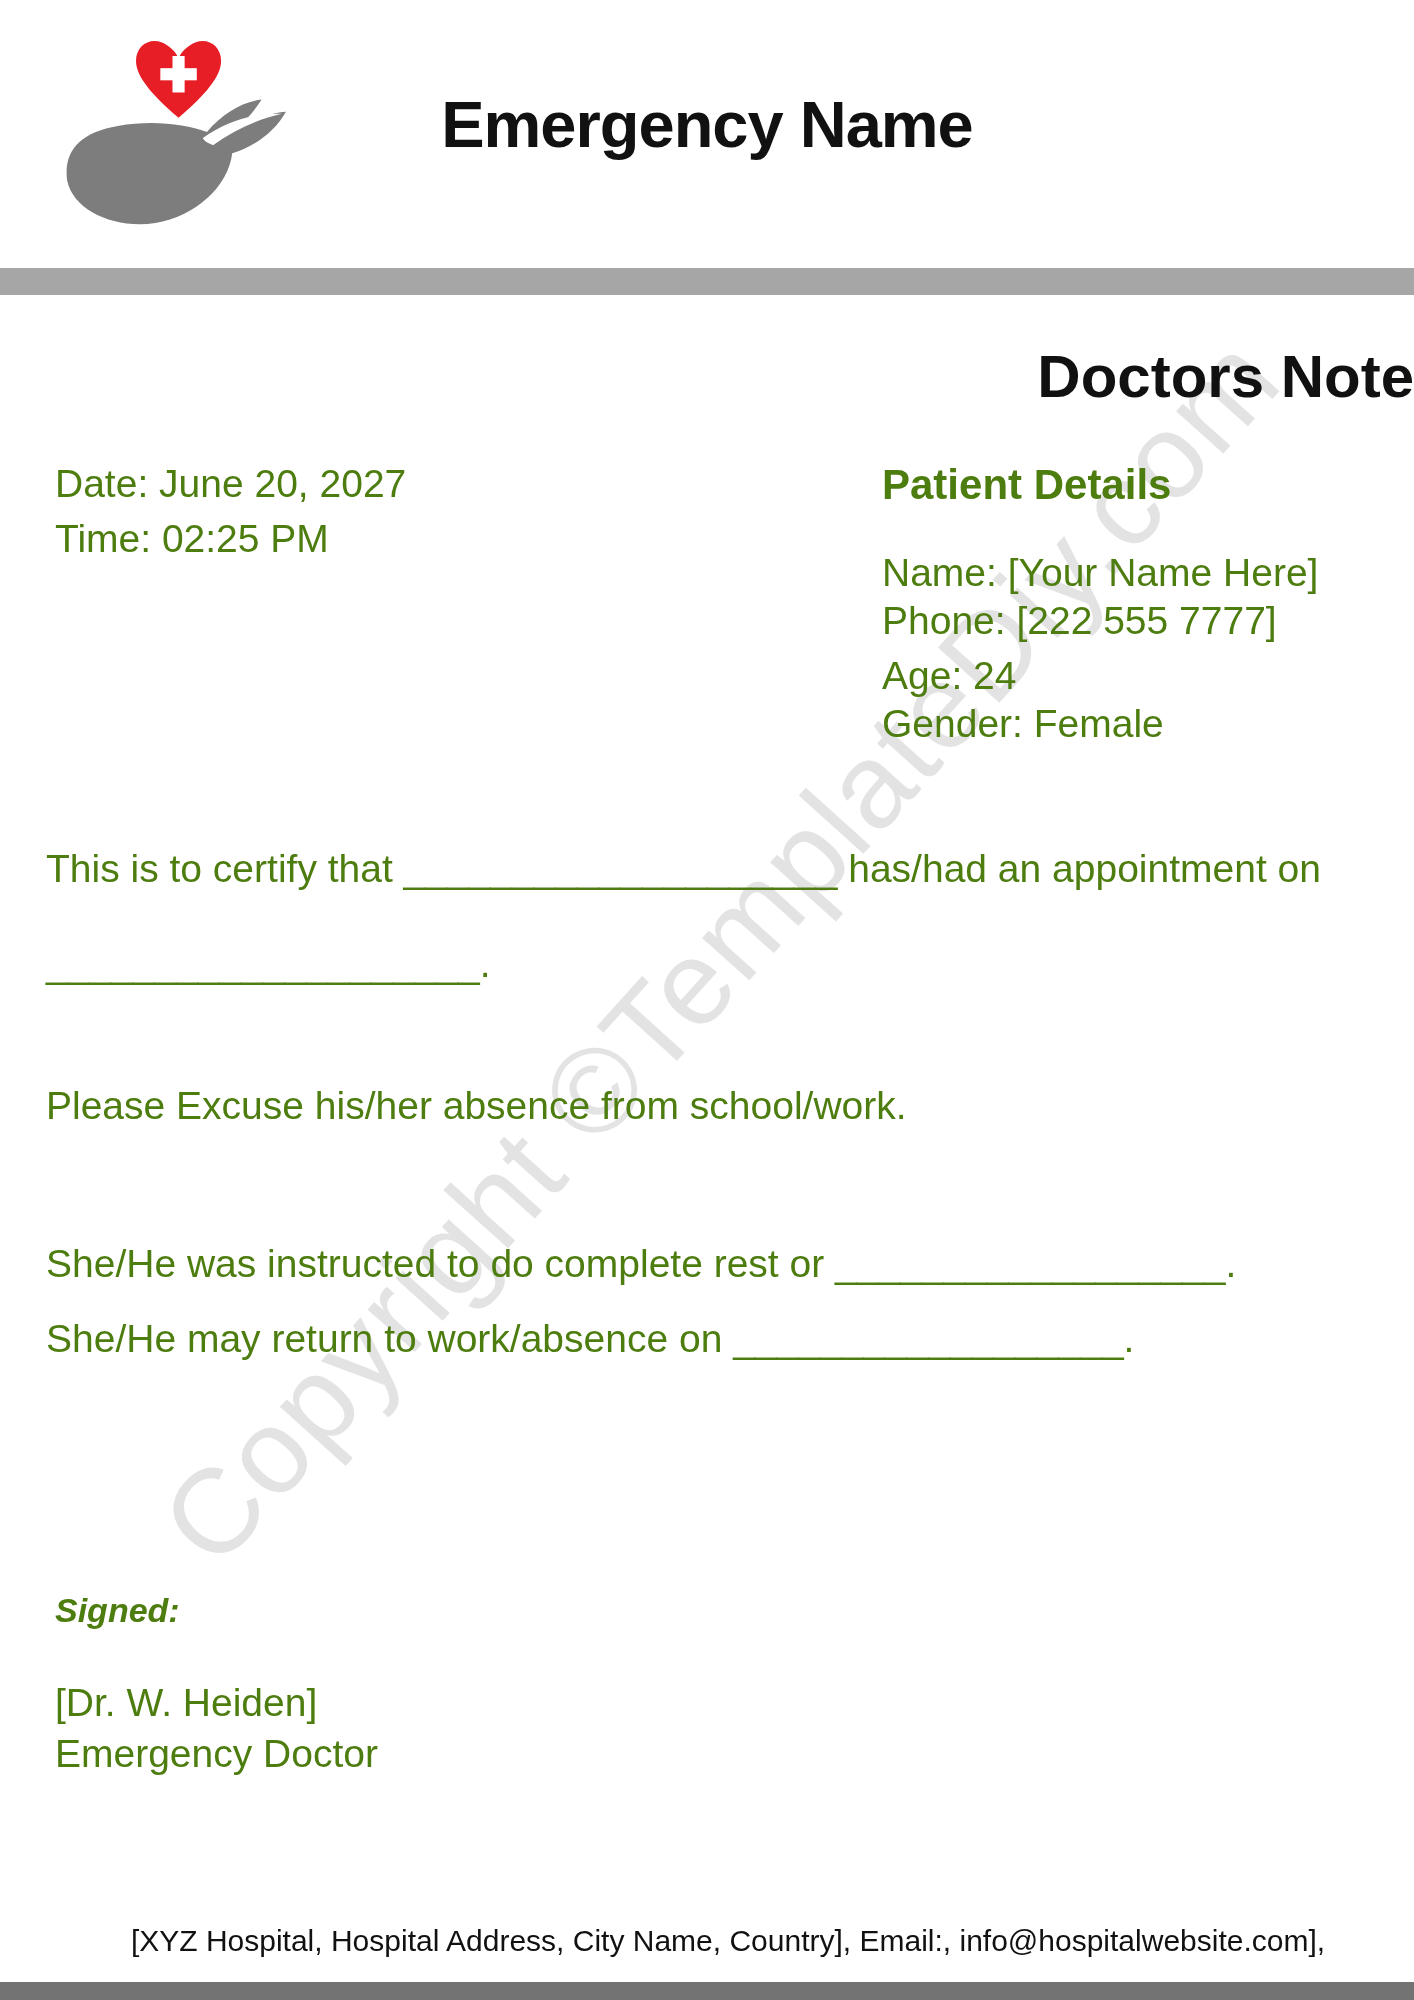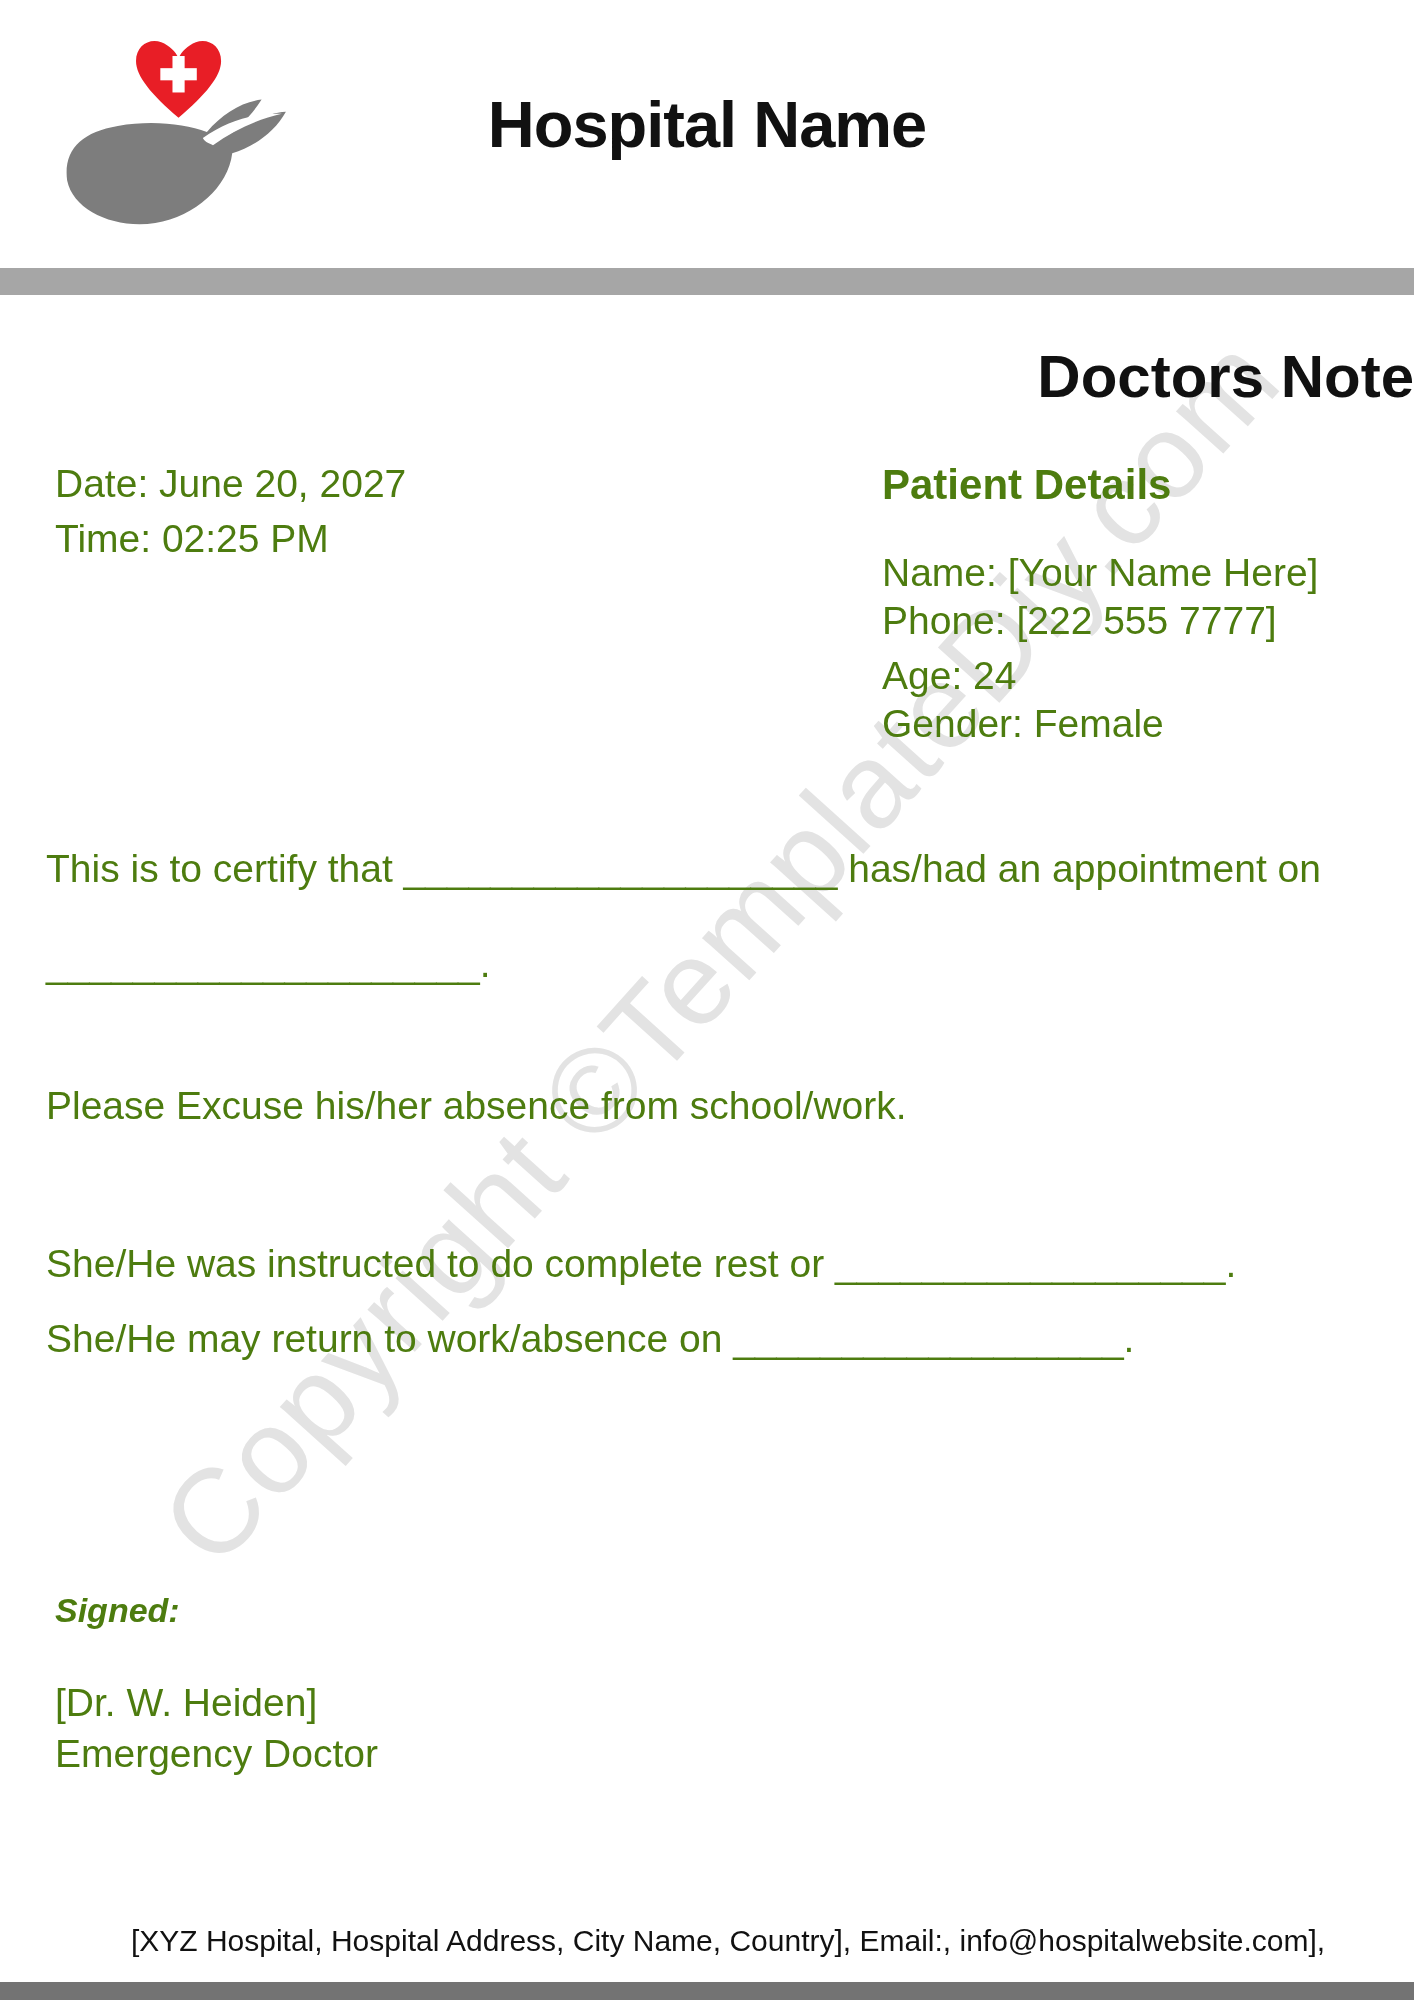--- a/index.html
+++ b/index.html
@@ -79,21 +79,21 @@
         C217,98 196,113 175,119
         C171,152 139,181 99,188
         C59,194 18,176 12,146 Z"></path>
       <path fill="#ffffff" d="M146,104
         C170,87 196,79 224,80
         C201,85 177,96 156,111
         C151,109 147,107 146,104 Z"></path>
     </g>
   </svg>
 
-  <h1 class="hospital-name">Hospital Name</h1>
+  <h1 class="hospital-name">Emergency Name</h1>
 
   <div class="bar top"></div>
 
   <h2 class="doc-title">Doctors Note</h2>
 
   <div class="t left-col" style="top:464px">Date: June 20, 2027</div>
   <div class="t left-col" style="top:519px">Time: 02:25 PM</div>
 
   <div class="t right-col bold patient-heading" style="top:464px">Patient Details</div>
   <div class="t right-col" style="top:553px">Name: [Your Name Here]</div>

